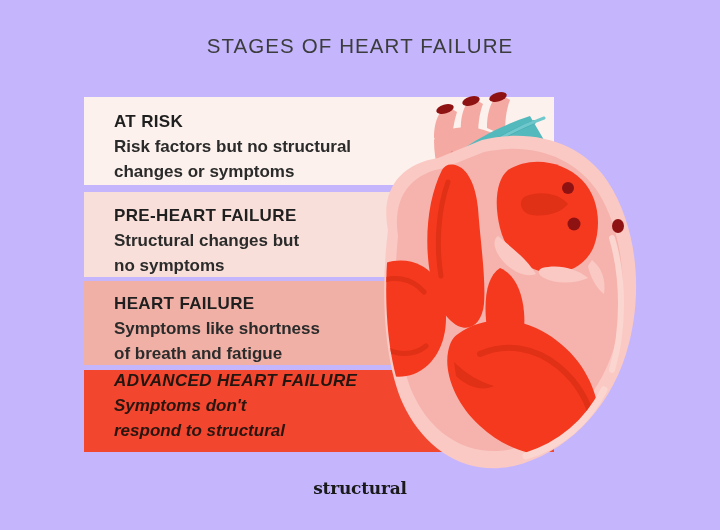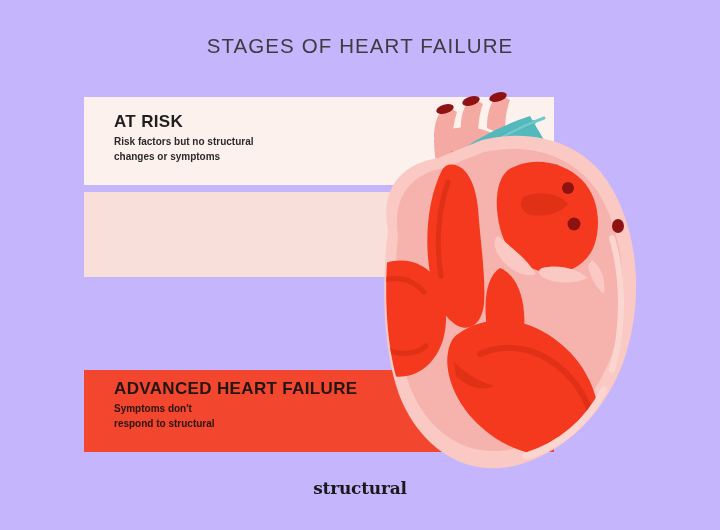--- a/index.html
+++ b/index.html
@@ -56,39 +56,39 @@
   }
   .band-heading {
     font-size: 17px;
     font-weight: bold;
     letter-spacing: 0.35px;
     color: #1f1f1f;
     line-height: 1.25;
     margin-bottom: 3px;
   }
   .band-body {
-    font-size: 10px;
+    font-size: 17px;
     font-weight: 600;
     color: #2b2b2b;
     line-height: 1.43;
     white-space: pre-line;
   }
   .band-heading.on-dark { color: #231510; }
   .band-body.on-dark { color: #2a1510; }
 
   
   #band-at-risk            { top: 97px;  height: 88px; }
   #band-pre-heart-failure  { top: 192px; height: 85px; }
   #band-heart-failure      { top: 281px; height: 84px; }
   #band-advanced-heart-failure { top: 370px; height: 82px; }
 
   #band-at-risk .band-text           { top: 14px; }
   #band-pre-heart-failure .band-text { top: 13px; }
   #band-heart-failure .band-text     { top: 12px; }
-  #band-advanced-heart-failure .band-text { top: 8px; }
+  #band-advanced-heart-failure .band-text { top: 0; font-style: italic; }
 
   
   #heart-illustration {
     position: absolute;
     left: 330px;
     top: 78px;
     width: 330px;
     height: 400px;
     z-index: 4;
     pointer-events: none;
@@ -119,22 +119,35 @@
     <div class="band-fill" style="background:#fcf1ec;"></div>
     <div class="band-text">
       <div class="band-heading">AT RISK</div>
       <div class="band-body">Risk factors but no structural
 changes or symptoms</div>
     </div>
   </div>
 
   <div class="stage-band" id="band-pre-heart-failure">
     <div class="band-fill" style="background:#f8dfd9;"></div>
-  </div>
-
+    <div class="band-text">
+      <div class="band-heading">PRE-HEART FAILURE</div>
+      <div class="band-body">Structural changes but
+no symptoms</div>
+    </div>
+  </div>
+
+  <div class="stage-band" id="band-heart-failure">
+    <div class="band-fill" style="background:#f1b0a6;"></div>
+    <div class="band-text">
+      <div class="band-heading">HEART FAILURE</div>
+      <div class="band-body">Symptoms like shortness
+of breath and fatigue</div>
+    </div>
+  </div>
 
   <div class="stage-band" id="band-advanced-heart-failure">
     <div class="band-fill" style="background:#f2462f;"></div>
     <div class="band-text">
       <div class="band-heading on-dark">ADVANCED HEART FAILURE</div>
       <div class="band-body on-dark">Symptoms don't
 respond to structural</div>
     </div>
   </div>
 

